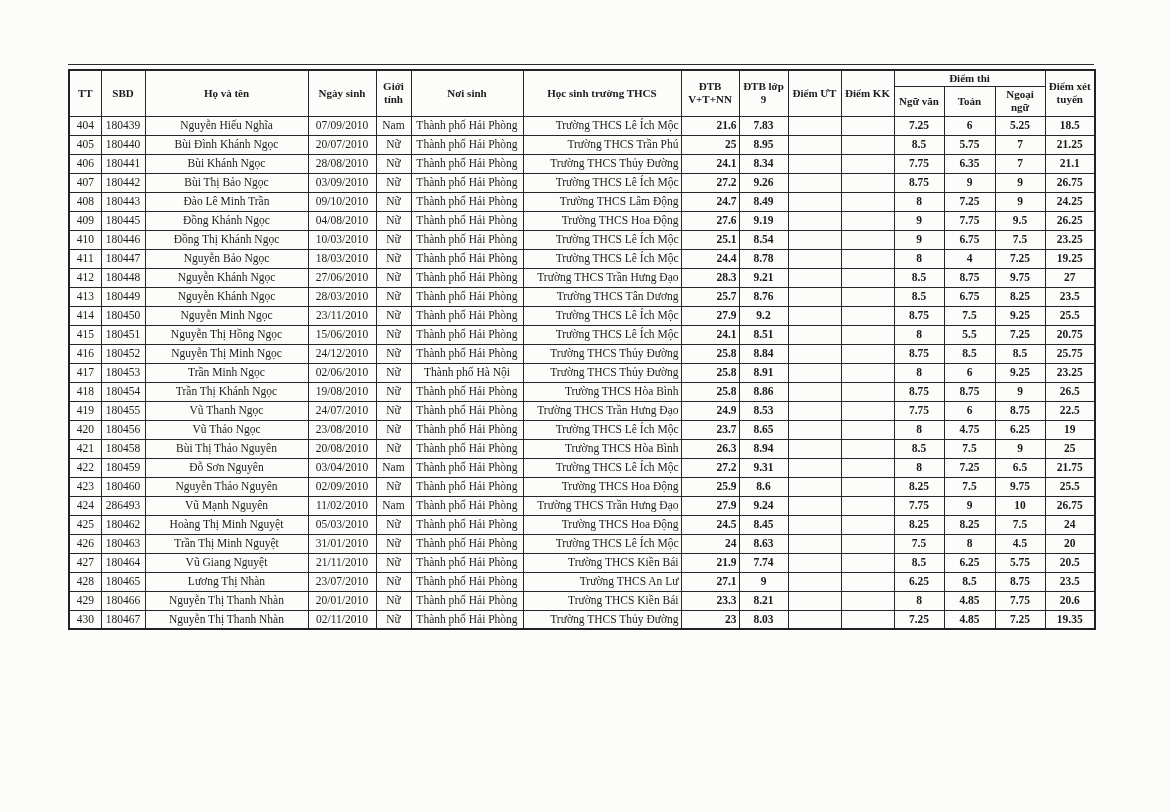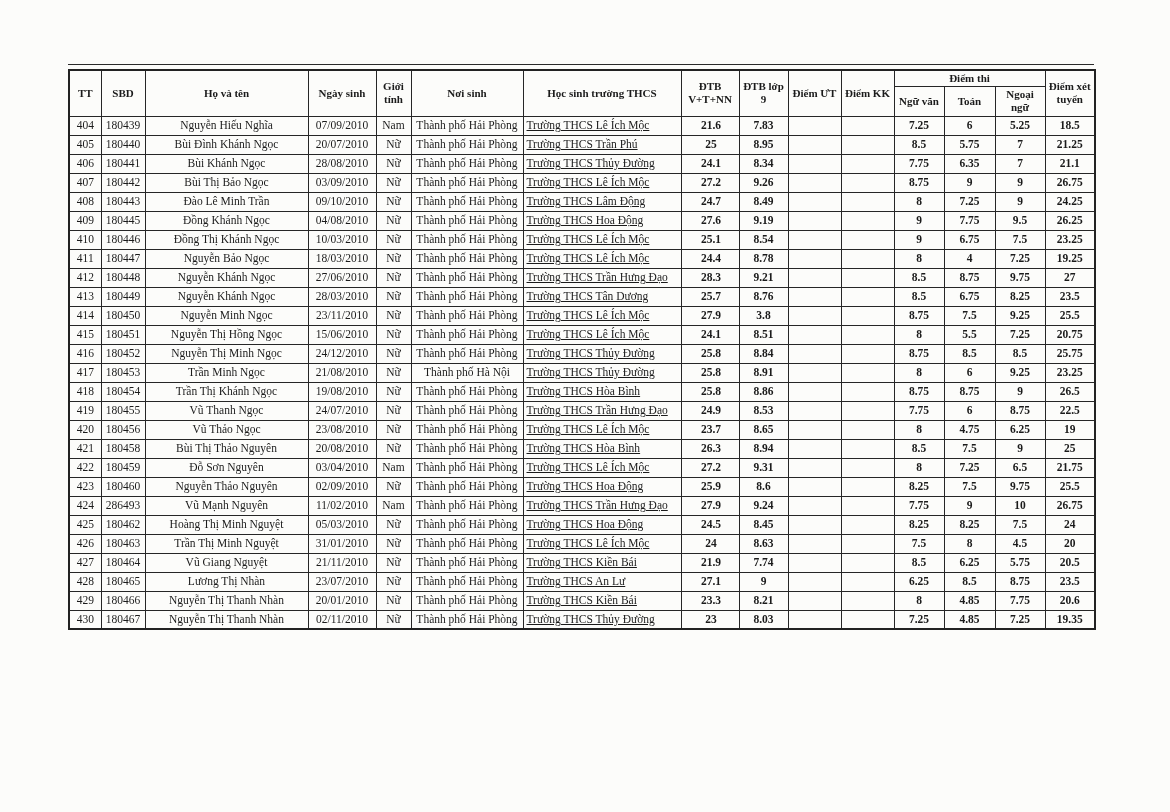--- a/index.html
+++ b/index.html
@@ -38,22 +38,22 @@
   }
   thead tr.group-row { height:14px; }
   thead tr.sub-row th { height:24px; }
   tbody tr { height:19px; }
   td {
     font-size:11.5px;
     line-height:1.1;
     text-align:center;
     padding:0 2px;
   }
-  td.col-school { text-align:left; padding-left:3px;text-decoration:underline; }
-  td.col-dtbvtnn { text-align:center; padding-left:4px; font-weight:bold; }
+  td.col-school { text-align:right; padding-left:3px; }
+  td.col-dtbvtnn { text-align:right; padding-left:4px; font-weight:bold; }
   td.num { font-weight:bold; }
 </style>
 </head>
 <body>
 
 <div class="page">
   <div class="top-rule"></div>
 
   <table class="results">
     <colgroup>
@@ -273,21 +273,21 @@
     </tr>
         <tr>
       <td>414</td>
       <td>180450</td>
       <td>Nguyễn Minh Ngọc</td>
       <td>23/11/2010</td>
       <td>Nữ</td>
       <td>Thành phố Hải Phòng</td>
       <td class="col-school">Trường THCS Lê Ích Mộc</td>
       <td class="col-dtbvtnn">27.9</td>
-      <td class="num">3.8</td>
+      <td class="num">9.2</td>
       <td></td>
       <td></td>
       <td class="num">8.75</td>
       <td class="num">7.5</td>
       <td class="num">9.25</td>
       <td class="num">25.5</td>
     </tr>
         <tr>
       <td>415</td>
       <td>180451</td>
@@ -319,21 +319,21 @@
       <td></td>
       <td class="num">8.75</td>
       <td class="num">8.5</td>
       <td class="num">8.5</td>
       <td class="num">25.75</td>
     </tr>
         <tr>
       <td>417</td>
       <td>180453</td>
       <td>Trần Minh Ngọc</td>
-      <td>21/08/2010</td>
+      <td>02/06/2010</td>
       <td>Nữ</td>
       <td>Thành phố Hà Nội</td>
       <td class="col-school">Trường THCS Thủy Đường</td>
       <td class="col-dtbvtnn">25.8</td>
       <td class="num">8.91</td>
       <td></td>
       <td></td>
       <td class="num">8</td>
       <td class="num">6</td>
       <td class="num">9.25</td>

